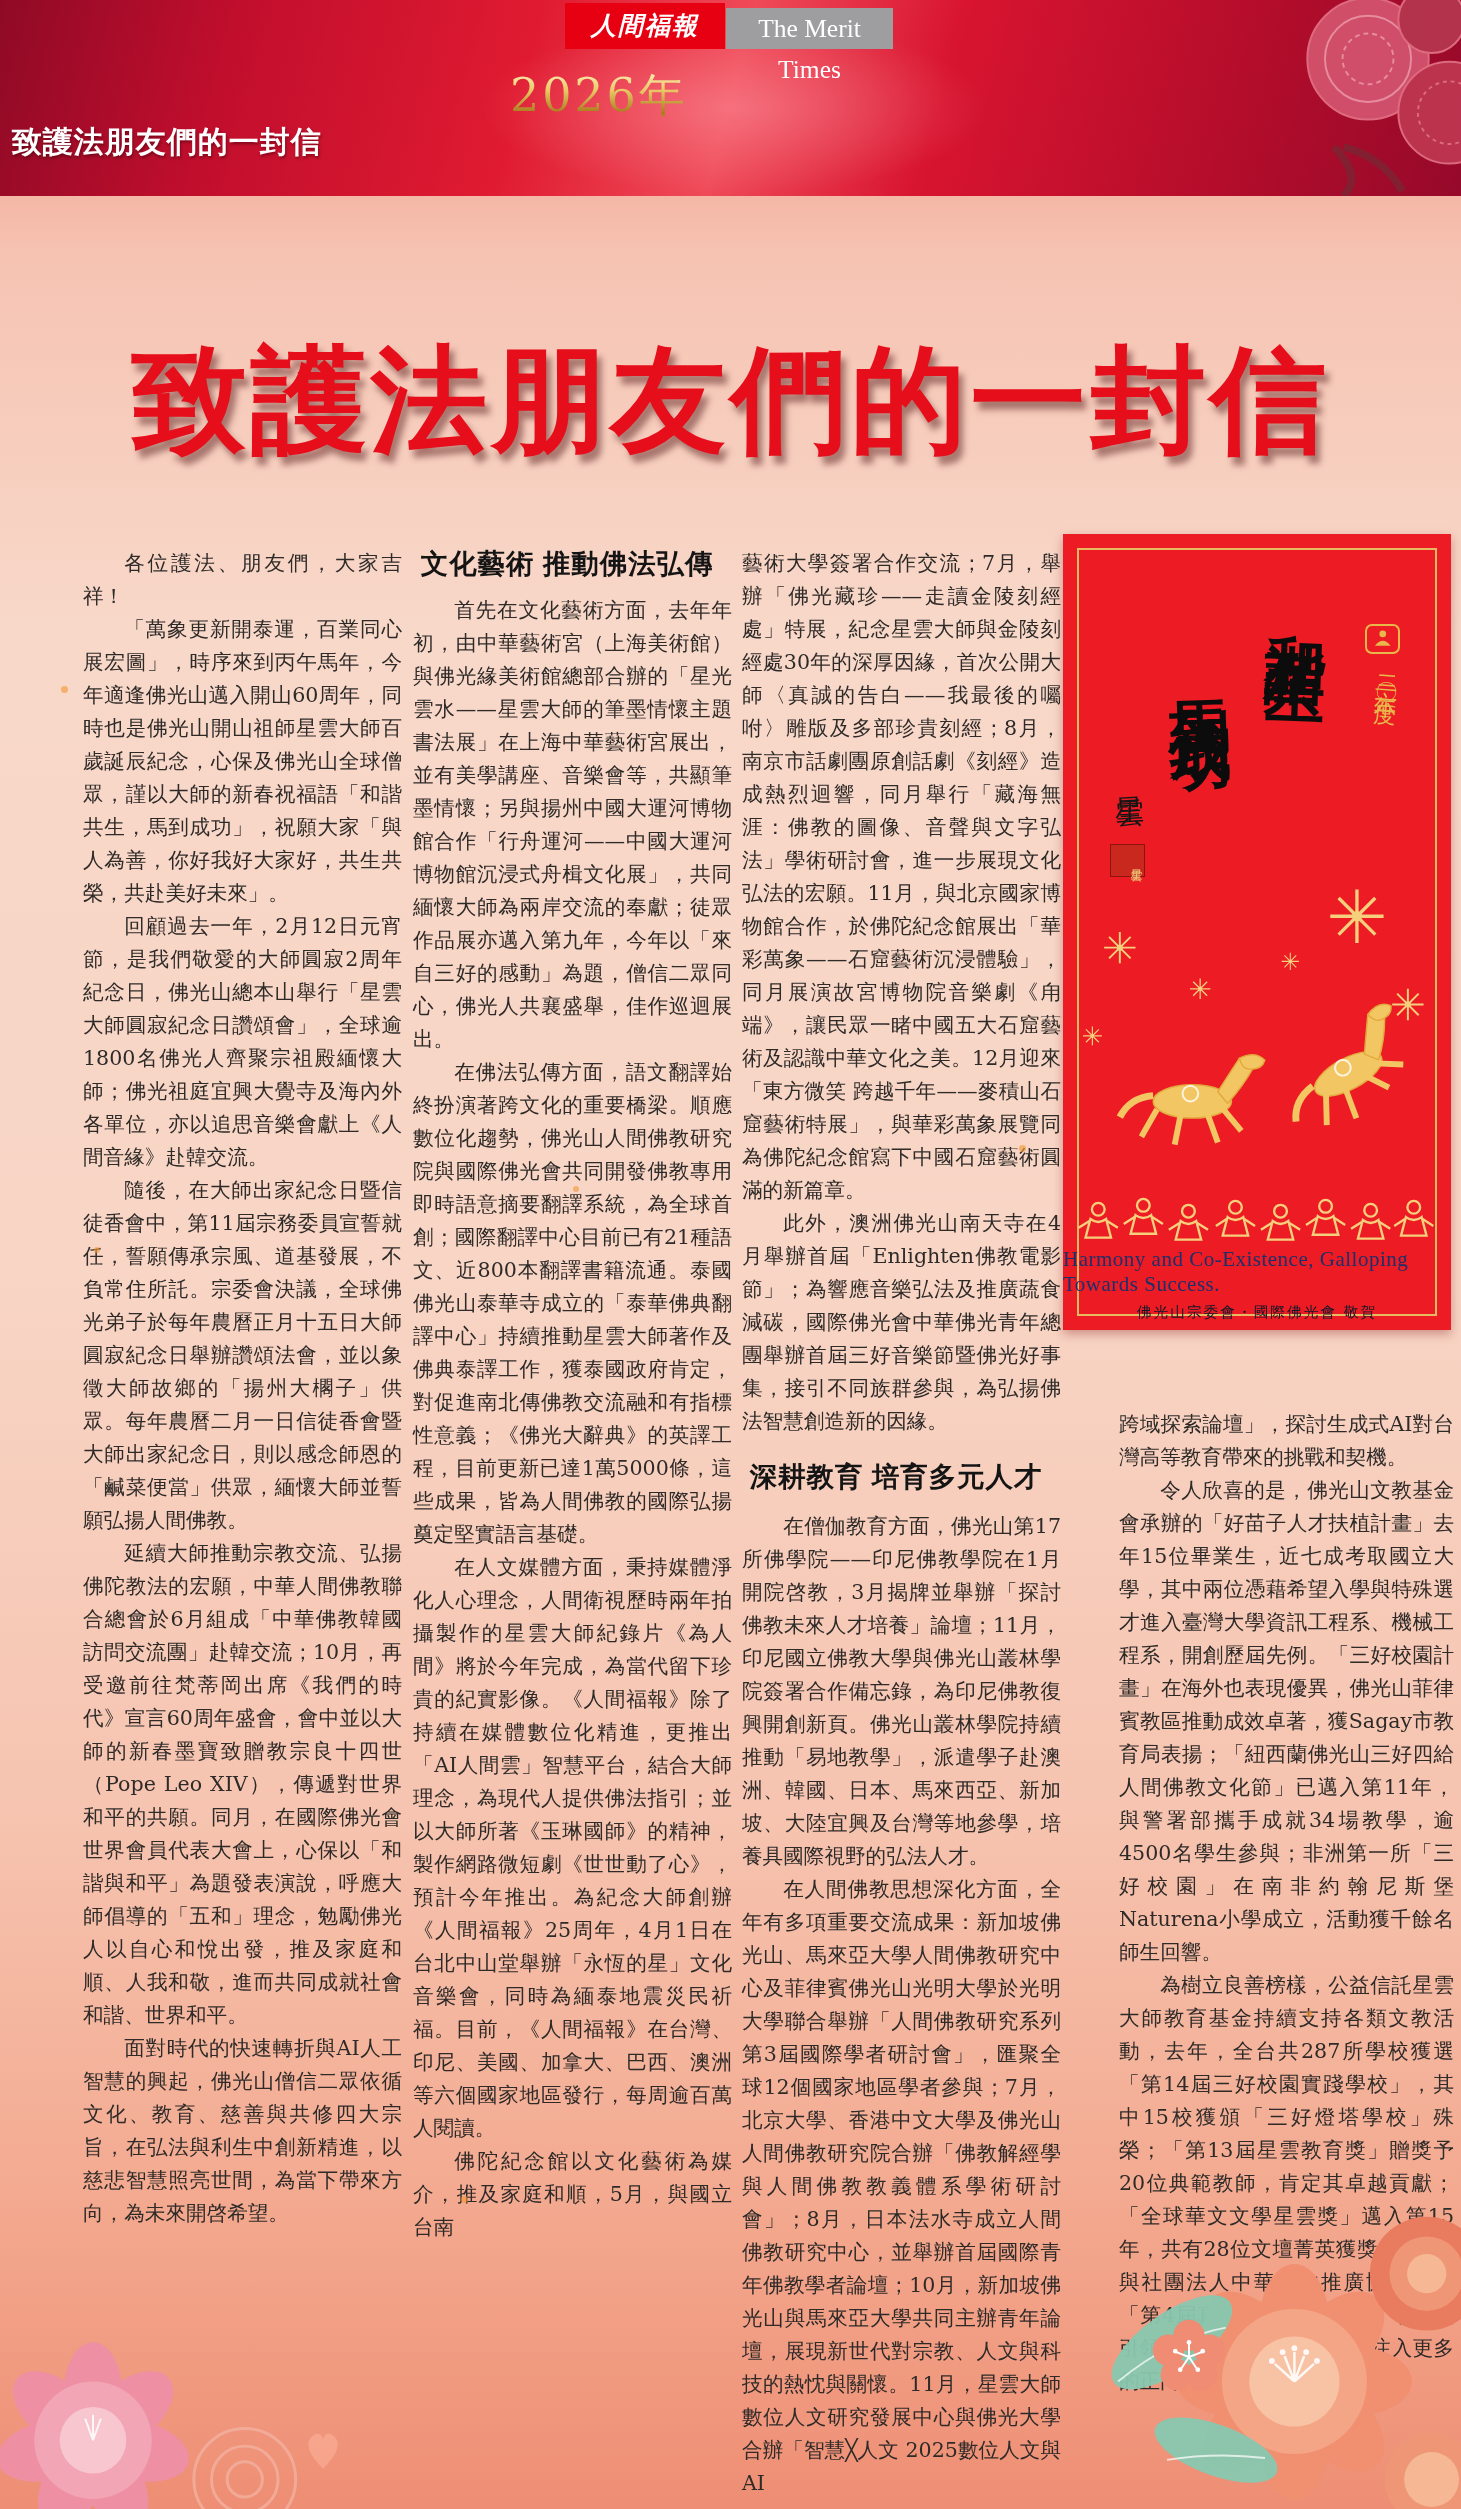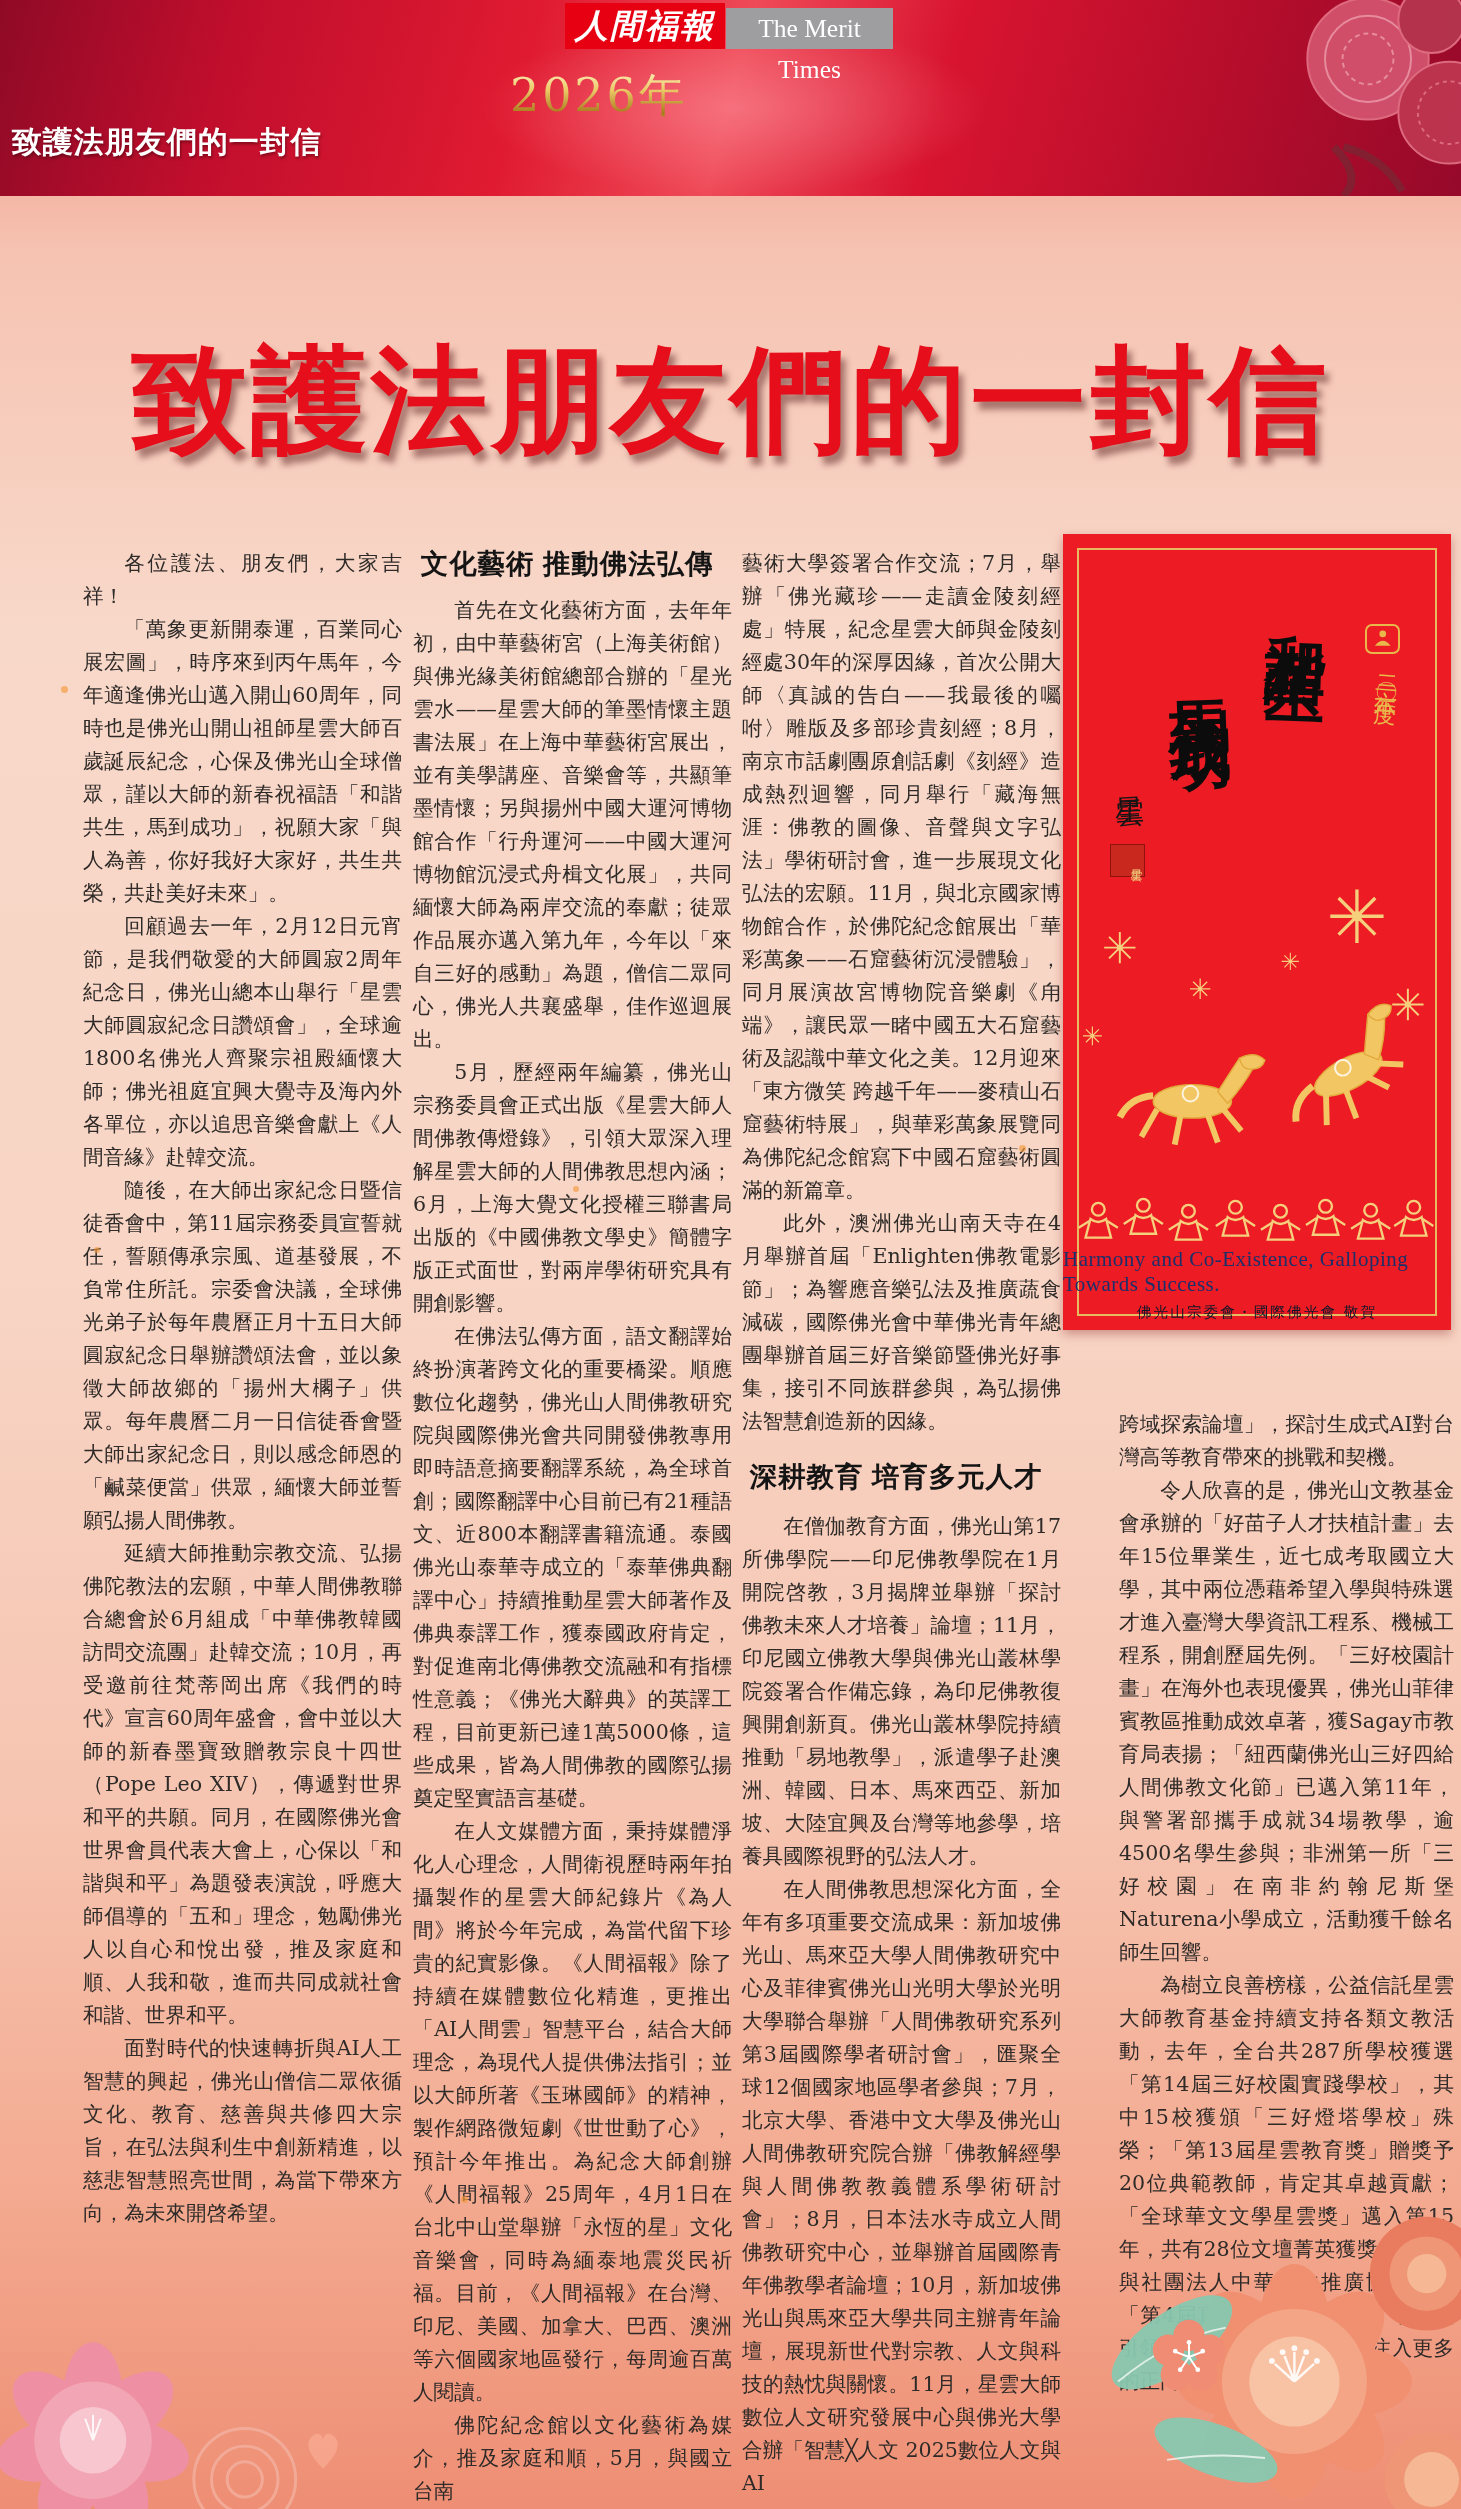--- a/index.html
+++ b/index.html
@@ -6,21 +6,21 @@
   #page{position:relative;width:1461px;height:2509px;margin:0 auto;overflow:hidden;
         background:linear-gradient(180deg,#f0917e 0px,#f6c3b2 255px,#f8d8c9 627px,#f8d5c5 1274px,
                    #f6c4b0 1813px,#f3a98f 2205px,#ee8e74 2509px);
         font-family:"DejaVu Serif","Liberation Serif",serif;}
   
   .band{position:absolute;left:0;top:0;width:1461px;height:196px;
         background:linear-gradient(105deg,#8f0a26 0%,#c10e2d 16%,#e01b31 36%,#ef4a58 50%,#d81430 64%,#b30d2b 84%,#96092a 100%);}
   .band-glow{position:absolute;left:480px;top:19.6px;width:510px;height:176px;border-radius:50%;
         background:radial-gradient(ellipse at center,rgba(255,160,170,.45),rgba(255,120,140,0) 70%);}
   .logo-cn{position:absolute;left:565px;top:2.9px;width:160px;height:46px;background:#e60012;
-        color:#fff;font-weight:bold;font-size:33px;line-height:46px;text-align:center;letter-spacing:2px;
+        color:#fff;font-weight:bold;font-size:25px;line-height:46px;text-align:center;letter-spacing:2px;
         font-style:italic;}
   .logo-en{position:absolute;left:726px;top:7.8px;width:167px;height:41px;background:#9e9ea0;
         color:#fff;font-size:25.5px;line-height:41px;text-align:center;font-family:"Liberation Serif",serif;}
   .year{position:absolute;left:510px;top:65px;width:431px;text-align:left;font-weight:normal;
         font-size:46px;letter-spacing:2.9px;color:#d9b045;
         background:linear-gradient(180deg,#fdf4c4 5%,#ecc968 40%,#a87a1a 78%,#e3bc58 100%);
         -webkit-background-clip:text;background-clip:text;-webkit-text-fill-color:transparent;}
   .topic-label{position:absolute;left:11.8px;top:122px;font-family:"Liberation Sans","DejaVu Sans",sans-serif;
         font-weight:bold;font-size:30px;color:#ffffff;text-shadow:1px 2px 2.9px rgba(40,0,0,.45);letter-spacing:1px;}
   
@@ -95,21 +95,20 @@
     <p>「萬象更新開泰運，百業同心展宏圖」，時序來到丙午馬年，今年適逢佛光山邁入開山60周年，同時也是佛光山開山祖師星雲大師百歲誕辰紀念，心保及佛光山全球僧眾，謹以大師的新春祝福語「和諧共生，馬到成功」，祝願大家「與人為善，你好我好大家好，共生共榮，共赴美好未來」。</p>
     <p>回顧過去一年，2月12日元宵節，是我們敬愛的大師圓寂2周年紀念日，佛光山總本山舉行「星雲大師圓寂紀念日讚頌會」，全球逾1800名佛光人齊聚宗祖殿緬懷大師；佛光祖庭宜興大覺寺及海內外各單位，亦以追思音樂會獻上《人間音緣》赴韓交流。</p>
     <p>隨後，在大師出家紀念日暨信徒香會中，第11屆宗務委員宣誓就任，誓願傳承宗風、道基發展，不負常住所託。宗委會決議，全球佛光弟子於每年農曆正月十五日大師圓寂紀念日舉辦讚頌法會，並以象徵大師故鄉的「揚州大櫊子」供眾。每年農曆二月一日信徒香會暨大師出家紀念日，則以感念師恩的「鹹菜便當」供眾，緬懷大師並誓願弘揚人間佛教。</p>
     <p>延續大師推動宗教交流、弘揚佛陀教法的宏願，中華人間佛教聯合總會於6月組成「中華佛教韓國訪問交流團」赴韓交流；10月，再受邀前往梵蒂岡出席《我們的時代》宣言60周年盛會，會中並以大師的新春墨寶致贈教宗良十四世（Pope Leo XIV），傳遞對世界和平的共願。同月，在國際佛光會世界會員代表大會上，心保以「和諧與和平」為題發表演說，呼應大師倡導的「五和」理念，勉勵佛光人以自心和悅出發，推及家庭和順、人我和敬，進而共同成就社會和諧、世界和平。</p>
     <p>面對時代的快速轉折與AI人工智慧的興起，佛光山僧信二眾依循文化、教育、慈善與共修四大宗旨，在弘法與利生中創新精進，以慈悲智慧照亮世間，為當下帶來方向，為未來開啓希望。</p>
   </div>
 
   <div class="col" id="col2">
     <div class="col-h">文化藝術 推動佛法弘傳</div>
     <p>首先在文化藝術方面，去年年初，由中華藝術宮（上海美術館）與佛光緣美術館總部合辦的「星光雲水——星雲大師的筆墨情懷主題書法展」在上海中華藝術宮展出，並有美學講座、音樂會等，共顯筆墨情懷；另與揚州中國大運河博物館合作「行舟運河——中國大運河博物館沉浸式舟楫文化展」，共同緬懷大師為兩岸交流的奉獻；徒眾作品展亦邁入第九年，今年以「來自三好的感動」為題，僧信二眾同心，佛光人共襄盛舉，佳作巡迴展出。</p>
-    <p>5月，歷經兩年編纂，佛光山宗務委員會正式出版《星雲大師人間佛教傳燈錄》，引領大眾深入理解星雲大師的人間佛教思想內涵；6月，上海大覺文化授權三聯書局出版的《中國佛教文學史》簡體字版正式面世，對兩岸學術研究具有開創影響。</p>
     <p>在佛法弘傳方面，語文翻譯始終扮演著跨文化的重要橋梁。順應數位化趨勢，佛光山人間佛教研究院與國際佛光會共同開發佛教專用即時語意摘要翻譯系統，為全球首創；國際翻譯中心目前已有21種語文、近800本翻譯書籍流通。泰國佛光山泰華寺成立的「泰華佛典翻譯中心」持續推動星雲大師著作及佛典泰譯工作，獲泰國政府肯定，對促進南北傳佛教交流融和有指標性意義；《佛光大辭典》的英譯工程，目前更新已達1萬5000條，這些成果，皆為人間佛教的國際弘揚奠定堅實語言基礎。</p>
     <p>在人文媒體方面，秉持媒體淨化人心理念，人間衛視歷時兩年拍攝製作的星雲大師紀錄片《為人間》將於今年完成，為當代留下珍貴的紀實影像。《人間福報》除了持續在媒體數位化精進，更推出「AI人間雲」智慧平台，結合大師理念，為現代人提供佛法指引；並以大師所著《玉琳國師》的精神，製作網路微短劇《世世動了心》，預計今年推出。為紀念大師創辦《人間福報》25周年，4月1日在台北中山堂舉辦「永恆的星」文化音樂會，同時為緬泰地震災民祈福。目前，《人間福報》在台灣、印尼、美國、加拿大、巴西、澳洲等六個國家地區發行，每周逾百萬人閱讀。</p>
     <p>佛陀紀念館以文化藝術為媒介，推及家庭和順，5月，與國立台南</p>
   </div>
 
   <div class="col" id="col3">
     <p class="cont">藝術大學簽署合作交流；7月，舉辦「佛光藏珍——走讀金陵刻經處」特展，紀念星雲大師與金陵刻經處30年的深厚因緣，首次公開大師〈真誠的告白——我最後的囑咐〉雕版及多部珍貴刻經；8月，南京市話劇團原創話劇《刻經》造成熱烈迴響，同月舉行「藏海無涯：佛教的圖像、音聲與文字弘法」學術研討會，進一步展現文化弘法的宏願。11月，與北京國家博物館合作，於佛陀紀念館展出「華彩萬象——石窟藝術沉浸體驗」，同月展演故宮博物院音樂劇《甪端》，讓民眾一睹中國五大石窟藝術及認識中華文化之美。12月迎來「東方微笑 跨越千年——麥積山石窟藝術特展」，與華彩萬象展覽同為佛陀紀念館寫下中國石窟藝術圓滿的新篇章。</p>
     <p>此外，澳洲佛光山南天寺在4月舉辦首屆「Enlighten佛教電影節」；為響應音樂弘法及推廣蔬食減碳，國際佛光會中華佛光青年總團舉辦首屆三好音樂節暨佛光好事集，接引不同族群參與，為弘揚佛法智慧創造新的因緣。</p>
     <div class="col-h mid">深耕教育 培育多元人才</div>
     <p>在僧伽教育方面，佛光山第17所佛學院——印尼佛教學院在1月開院啓教，3月揭牌並舉辦「探討佛教未來人才培養」論壇；11月，印尼國立佛教大學與佛光山叢林學院簽署合作備忘錄，為印尼佛教復興開創新頁。佛光山叢林學院持續推動「易地教學」，派遣學子赴澳洲、韓國、日本、馬來西亞、新加坡、大陸宜興及台灣等地參學，培養具國際視野的弘法人才。</p>

